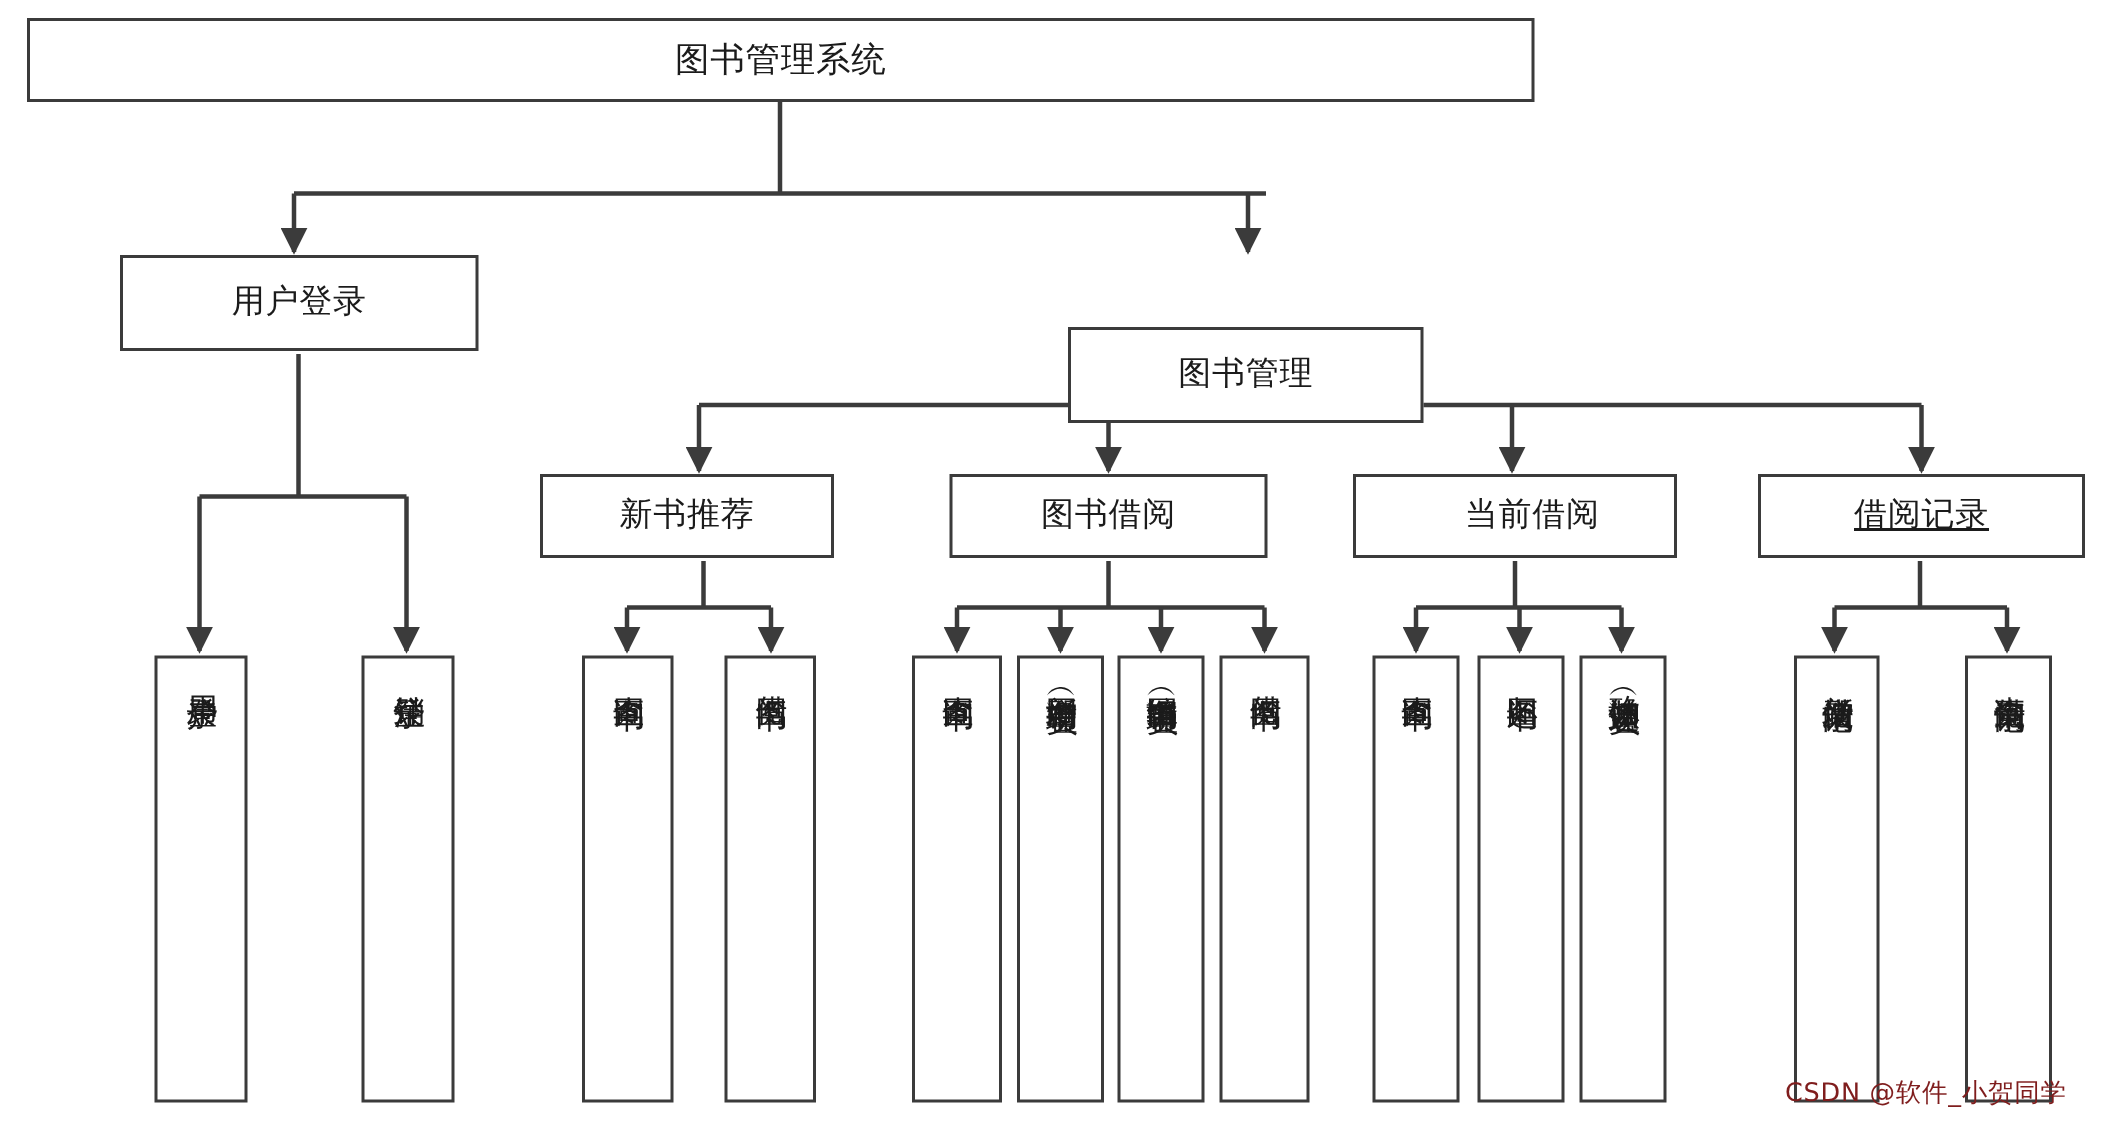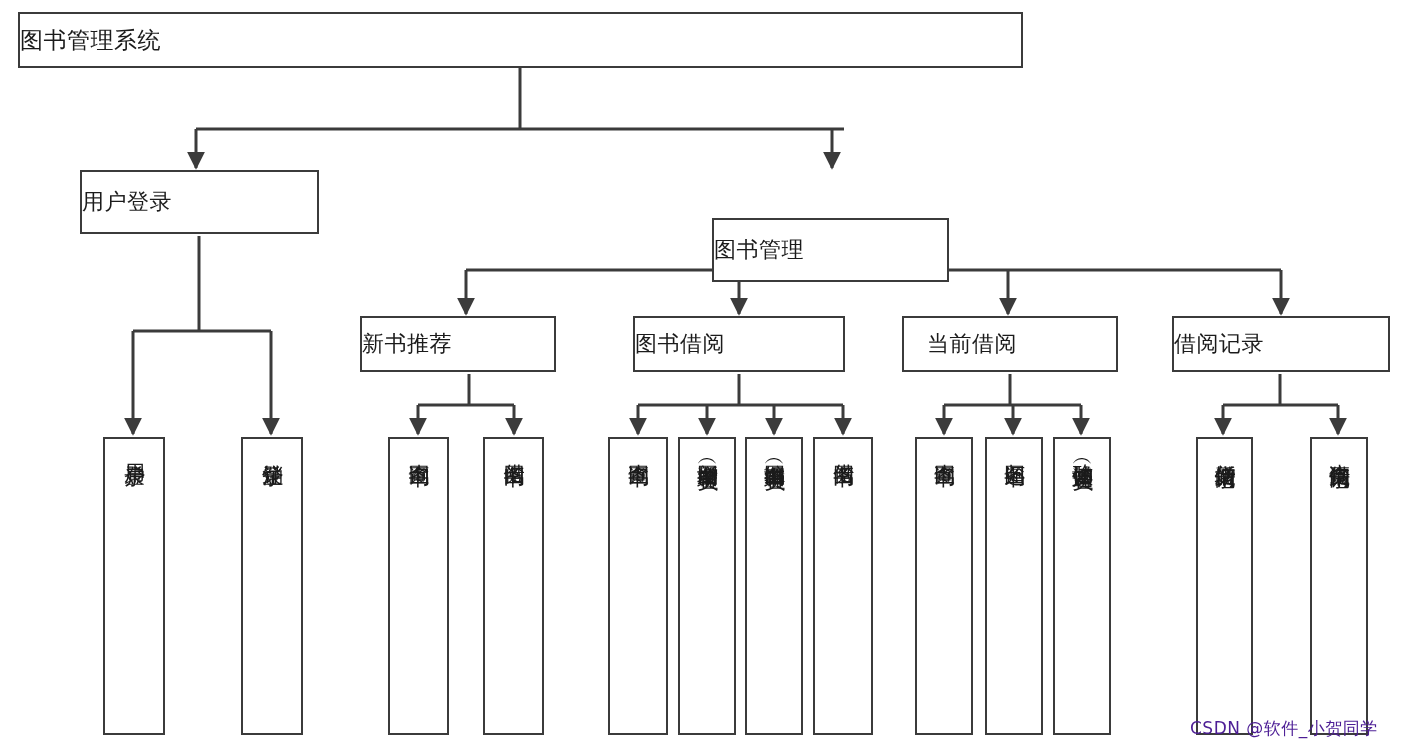--- a/index.html
+++ b/index.html
@@ -26,21 +26,21 @@
     height: 747px;
     pointer-events: none;
   }
   .node {
     position: absolute;
     box-sizing: border-box;
     background: #ffffff;
     border: 2px solid #3b3b3b;
     display: flex;
     align-items: center;
-    justify-content: flex-start;
+    justify-content: center;
     color: #1b1b1b;
   }
   .node-label {
     display: block;
     text-align: center;
     line-height: 1.22;
     letter-spacing: 0.5px;
     color: #1b1b1b;
     white-space: nowrap;
   }
@@ -60,21 +60,21 @@
   .node.vert .node-label {
     writing-mode: vertical-rl;
     text-orientation: upright;
     font-size: 21px;
     line-height: 1.12;
     letter-spacing: 1px;
   }
   .watermark {
     position: absolute;
     font-size: 17px;
-    color: #4c1d95;
+    color: #7f1d1d;
     white-space: nowrap;
     letter-spacing: 0.5px;
   }
 </style>
 </head>
 <body>
 
 <div id="diagram-root">
 
   <svg id="edges-layer" viewBox="0 0 1405 747" width="1405" height="747" xmlns="http://www.w3.org/2000/svg">
@@ -144,21 +144,21 @@
   </div>
 
   <div class="node horiz" style="left:633px; top:316px; width:212px; height:56px;">
     <span class="node-label">图书借阅</span>
   </div>
 
   <div class="node horiz" style="left:902px; top:316px; width:216px; height:56px;padding-left:23px;">
     <span class="node-label">当前借阅</span>
   </div>
 
-  <div class="node horiz" style="left:1172px; top:316px; width:218px; height:56px;">
+  <div class="node horiz" style="left:1172px; top:316px; width:218px; height:56px;text-decoration:underline;">
     <span class="node-label">借阅记录</span>
   </div>
 
   <div class="node vert" style="left:103px; top:437px; width:62px; height:298px;">
     <span class="node-label">用户登录</span>
   </div>
 
   <div class="node vert" style="left:241px; top:437px; width:62px; height:298px;">
     <span class="node-label">注销登录</span>
   </div>

